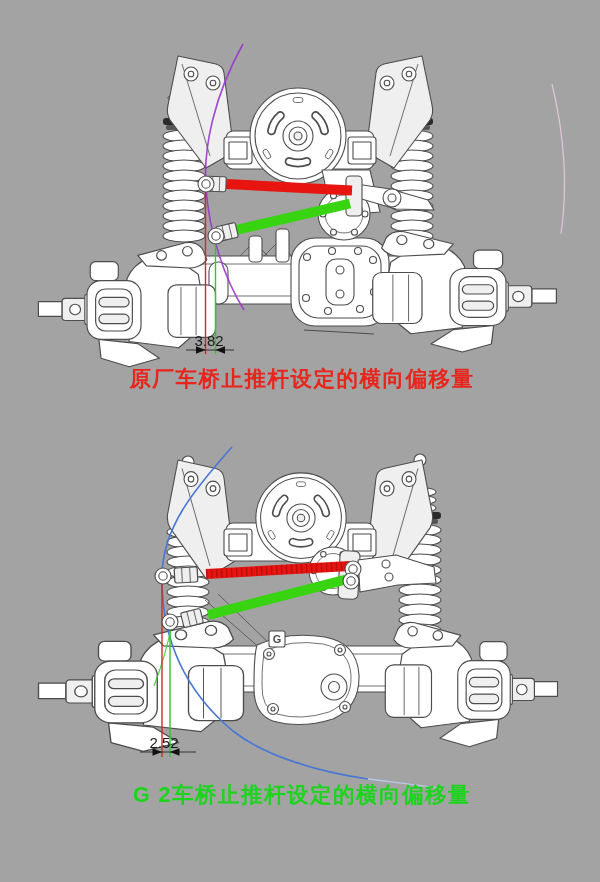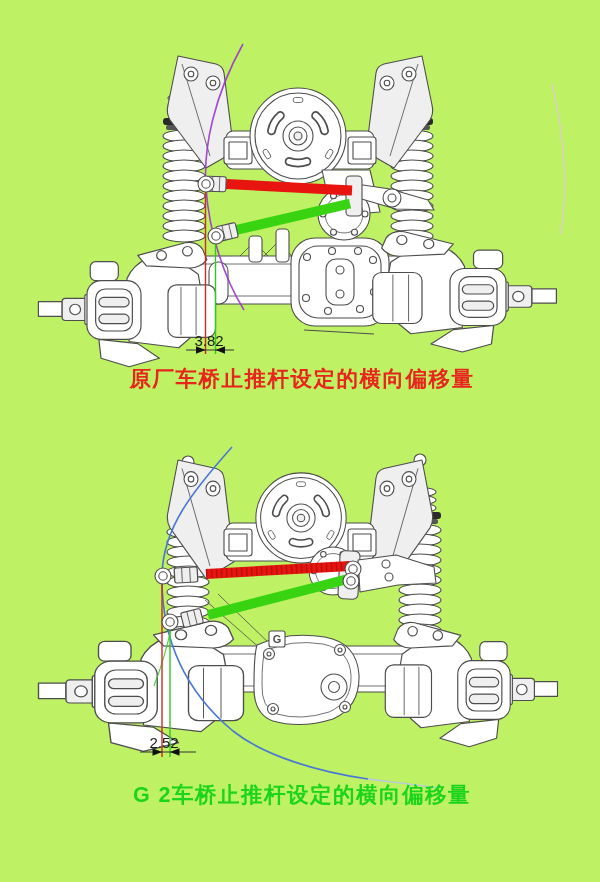--- a/index.html
+++ b/index.html
@@ -1,16 +1,16 @@
 <!DOCTYPE html>
 <html><head>
 <meta charset="utf-8">
 <style>
   html,body{margin:0;padding:0;background:#888;}
-  .stage{width:600px;height:882px;background:#bef264;position:relative;margin:0 auto;overflow:hidden;}
+  .stage{width:600px;height:882px;background:#a3a3a3;position:relative;margin:0 auto;overflow:hidden;}
   svg{display:block;}
   .ln{fill:none;stroke:#4d4d4d;stroke-width:1.1;stroke-linejoin:round;}
   .fw{fill:#ffffff;stroke:#4d4d4d;stroke-width:1.1;stroke-linejoin:round;}
   .fg{fill:#efefef;stroke:#4d4d4d;stroke-width:1.1;stroke-linejoin:round;}
   .fd{fill:#2a2a2a;stroke:none;}
   .thin{stroke-width:0.8;}
   .cap{font:700 21.5px "Liberation Sans","DejaVu Sans",sans-serif;letter-spacing:1.5px;text-anchor:middle;}
   .dimtxt{font:500 15px "Liberation Sans","DejaVu Sans",sans-serif;fill:#1a1a1a;text-anchor:middle;}
   .dimline{stroke:#333;stroke-width:1;}
   .dimarrow{fill:#111;}

